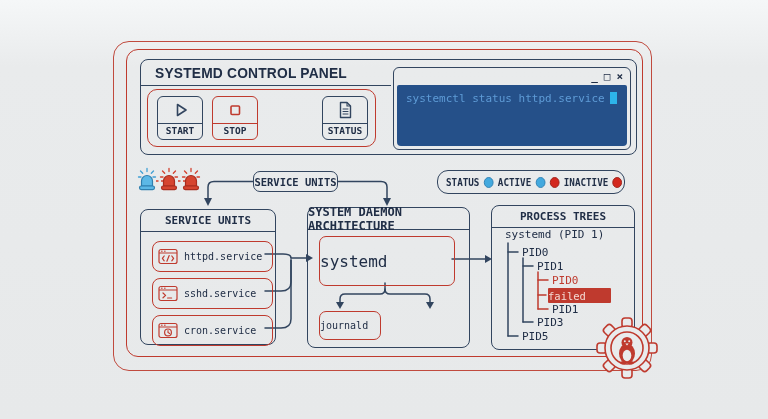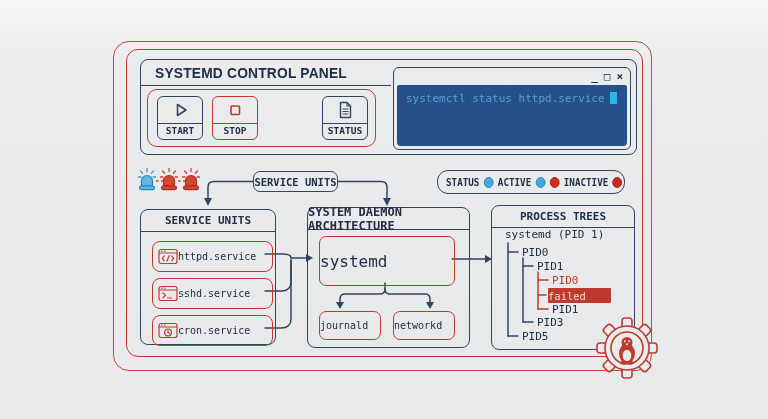--- a/index.html
+++ b/index.html
@@ -44,21 +44,21 @@
   .dot-blue{background:#43a9de;border:1px solid #2d7fb2;}
   .dot-red{background:#d3281e;border:1px solid #9d2018;}
   
   .sec-box{border:1.5px solid #32455f;border-radius:8px;}
   .sec-head{position:absolute;left:0;right:0;top:0;height:21px;border-bottom:1.3px solid #32455f;
     display:flex;align-items:center;justify-content:center;font-weight:bold;}
   .box-services{left:140px;top:209px;width:136px;height:136px;}
   .box-arch{left:307px;top:207px;width:163px;height:141px;}
   .box-proc{left:491px;top:205px;width:144px;height:145px;text-decoration:underline;}
   .svc-item{position:absolute;left:11px;width:114px;height:29px;border:1.4px solid #bf3a2e;border-radius:8px;
-    display:flex;align-items:center;padding-left:5px;font-size:10px;}
+    display:flex;align-items:center;padding-left:5px;gap:6px;font-size:10px;}
   .node-box{position:absolute;border:1.4px solid #bf3a2e;border-radius:7px;display:flex;align-items:center;
     justify-content:flex-start;}
   .systemd-box{left:11px;top:28px;width:134px;height:48px;font-size:16px;}
   .child-box{top:103px;width:60px;height:27px;font-size:10px;}
   
   .tree-text{position:absolute;font-size:11px;white-space:nowrap;text-align:center;}
   .tree-red{color:#bf3a2e;}
   .failed-badge{position:absolute;left:548px;top:288px;width:63px;height:15px;background:#bf3a2e;border-radius:1px;
     color:#f3d9d2;font-size:10.5px;display:flex;align-items:center;}
   .overlay{left:0;top:0;width:768px;height:419px;pointer-events:none;}
@@ -215,23 +215,20 @@
     </div>
   </div>
 
   <div class="abs sec-box box-arch">
     <div class="sec-head mono navy" style="font-size:12px">SYSTEM DAEMON ARCHITECTURE</div>
     <div class="node-box systemd-box mono navy">
       <span>systemd</span>
     </div>
     <div class="node-box child-box mono navy" style="left:11px">
       <span>journald</span>
-    </div>
-    <div class="node-box child-box mono navy" style="left:85px">
-      <span>networkd</span>
     </div>
   </div>
 
   <div class="abs sec-box box-proc">
     <div class="sec-head mono navy" style="font-size:11px">PROCESS TREES</div>
   </div>
   <div class="abs tree-text mono navy" style="left:505px;top:228px">systemd (PID 1)</div>
   <div class="abs tree-text mono navy" style="left:522px;top:246px">PID0</div>
   <div class="abs tree-text mono navy" style="left:537px;top:260px">PID1</div>
   <div class="abs tree-text mono tree-red" style="left:552px;top:274px">PID0</div>

